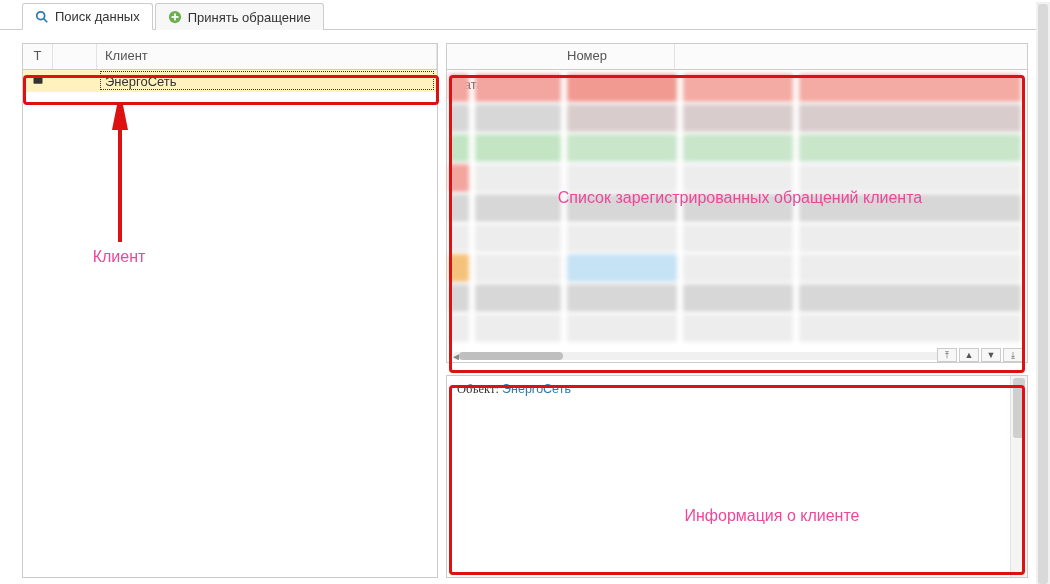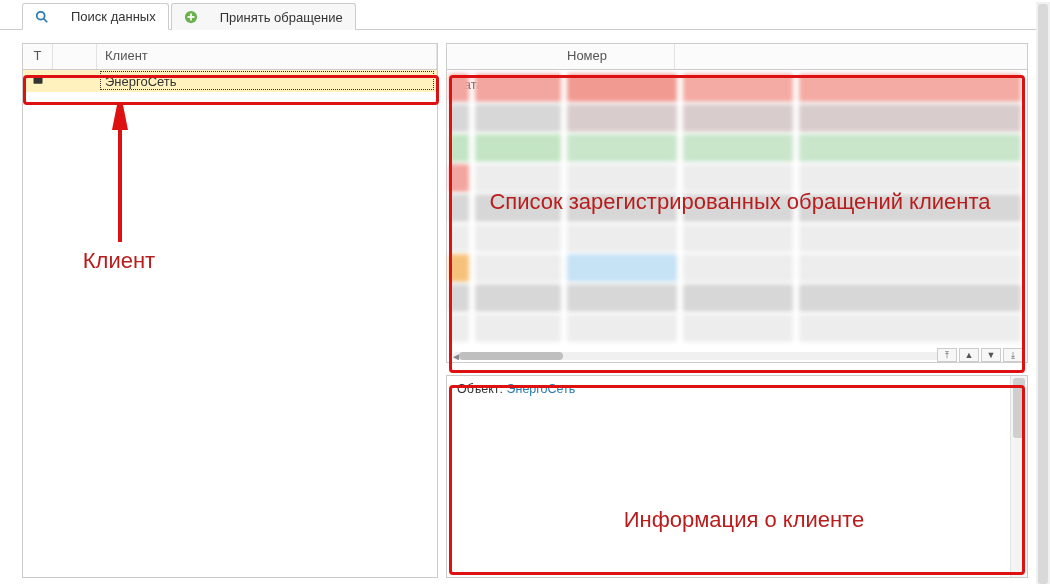--- a/index.html
+++ b/index.html
@@ -1,21 +1,21 @@
 <!DOCTYPE html>
 <html><head>
 <meta charset="utf-8">
 <style>
   * { box-sizing: border-box; }
   html, body { margin: 0; padding: 0; font-family: Arial, sans-serif; font-size: 13px; background: #fff; color: #333; }
   .app { width: 1050px; height: 584px; position: relative; }
 
   
   .tabbar { display: flex; align-items: stretch; height: 28px; padding-left: 22px; border-bottom: 1px solid #ccc; margin-top: 2px; }
-  .tab { display: flex; align-items: center; gap: 22px; padding: 0 12px; border: 1px solid #ccc; border-bottom: none; background: #f7f7f7; cursor: pointer; position: relative; top: 1px; border-radius: 3px 3px 0 0; margin-right: 2px; text-align: right; }
+  .tab { display: flex; align-items: center; gap: 6px; padding: 0 12px; border: 1px solid #ccc; border-bottom: none; background: #f7f7f7; cursor: pointer; position: relative; top: 1px; border-radius: 3px 3px 0 0; margin-right: 2px; text-align: right; }
   .tab.active { background: #fff; border-bottom: 1px solid #fff; }
   .tab .ico { width: 14px; height: 14px; display: inline-flex; align-items: center; justify-content: center; }
 
   
   .main { display: flex; gap: 8px; padding: 13px 22px 6px 22px; height: calc(100% - 30px); }
   .left-panel { width: 416px; display: flex; flex-direction: column; }
   .right-panel { flex: 1; display: flex; flex-direction: column; gap: 12px; }
 
   
   .panel { border: 1px solid #ccc; background: #fff; display: flex; flex-direction: column; }
@@ -56,28 +56,28 @@
   .scroll-strip .thumb { position: absolute; left: 6px; width: 104px; top: 0; bottom: 0; background: #bfbfbf; border-radius: 4px; }
   .scroll-strip .arrow { position: absolute; top: -1px; width: 10px; height: 10px; color: #888; font-size: 10px; }
   .scroll-strip .arrow.left  { left: -2px; }
   .scroll-strip .arrow.right { right: -2px; }
   .nav-btns { position: absolute; right: 4px; bottom: 0; display: flex; gap: 2px; }
   .nav-btns button { width: 20px; height: 14px; border: 1px solid #ccc; background: #f7f7f7; font-size: 9px; line-height: 10px; padding: 0; color: #555; cursor: pointer; }
 
   
   .right-bottom { flex: 1; display: flex; flex-direction: column; padding: 6px 10px; border: 1px solid #ccc; position: relative; font-size: 12.5px; }
   .info-line { margin-bottom: 2px; }
-  .info-line .lbl { color: #333; }
+  .info-line .lbl { color: #333; font-family: Liberation Serif, serif; }
   .info-line a { color: #2a7ab0; text-decoration: none; }
   .right-bottom .vscroll { position: absolute; right: 0; top: 0; bottom: 0; width: 17px; background: #f4f4f4; border-left: 1px solid #e3e3e3; }
   .right-bottom .vscroll .vt { position: absolute; left: 2px; right: 2px; top: 2px; height: 60px; background: #cfcfcf; border-radius: 3px; }
 
   
   .anno-border { position: absolute; border: 3px solid #d11; border-radius: 4px; pointer-events: none; }
-  .anno-text { position: absolute; color: #b91c1c; font-size: 22px; text-align: center; pointer-events: none; }
+  .anno-text { position: absolute; color: #ec4899; font-size: 16px; text-align: center; pointer-events: none; }
   .arrow-svg { position: absolute; pointer-events: none; }
 
   
   .page-scroll { position: absolute; right: 0; top: 0; width: 14px; height: 100%; background: #f1f1f1; }
   .page-scroll .thumb { position: absolute; left: 2px; right: 2px; top: 2px; bottom: 2px; background: #d9d9d9; border-radius: 3px; }
 </style>
 </head>
 <body>
 
 <div class="app">
@@ -228,18 +228,18 @@
   <svg class="arrow-svg" style="left:100px; top:100px;" width="40" height="140">
     <defs>
         <marker id="ah" markerWidth="10" markerHeight="10" refX="5" refY="2" orient="auto">
           <path d="M0,0 L10,2 L0,4 Z" fill="#d11"></path>
         </marker>
       </defs>
     <line x1="20" y1="140" x2="20" y2="8" stroke="#d11" stroke-width="4" marker-end="url(#ah)"></line>
   </svg>
   <div class="anno-text" style="left:64px; top:246px; width:110px;">Клиент</div>
   <div class="anno-text" style="left:470px; top:185px; width:540px; line-height:1.35;">Список зарегистрированных обращений клиента</div>
-  <div class="anno-text" style="left:564px; top:505px; width:360px;">Информация о клиенте</div>
+  <div class="anno-text" style="left:592px; top:505px; width:360px;">Информация о клиенте</div>
 
   <div class="page-scroll">
       <div class="thumb"></div>
     </div>
 </div>
 
 </body></html>

